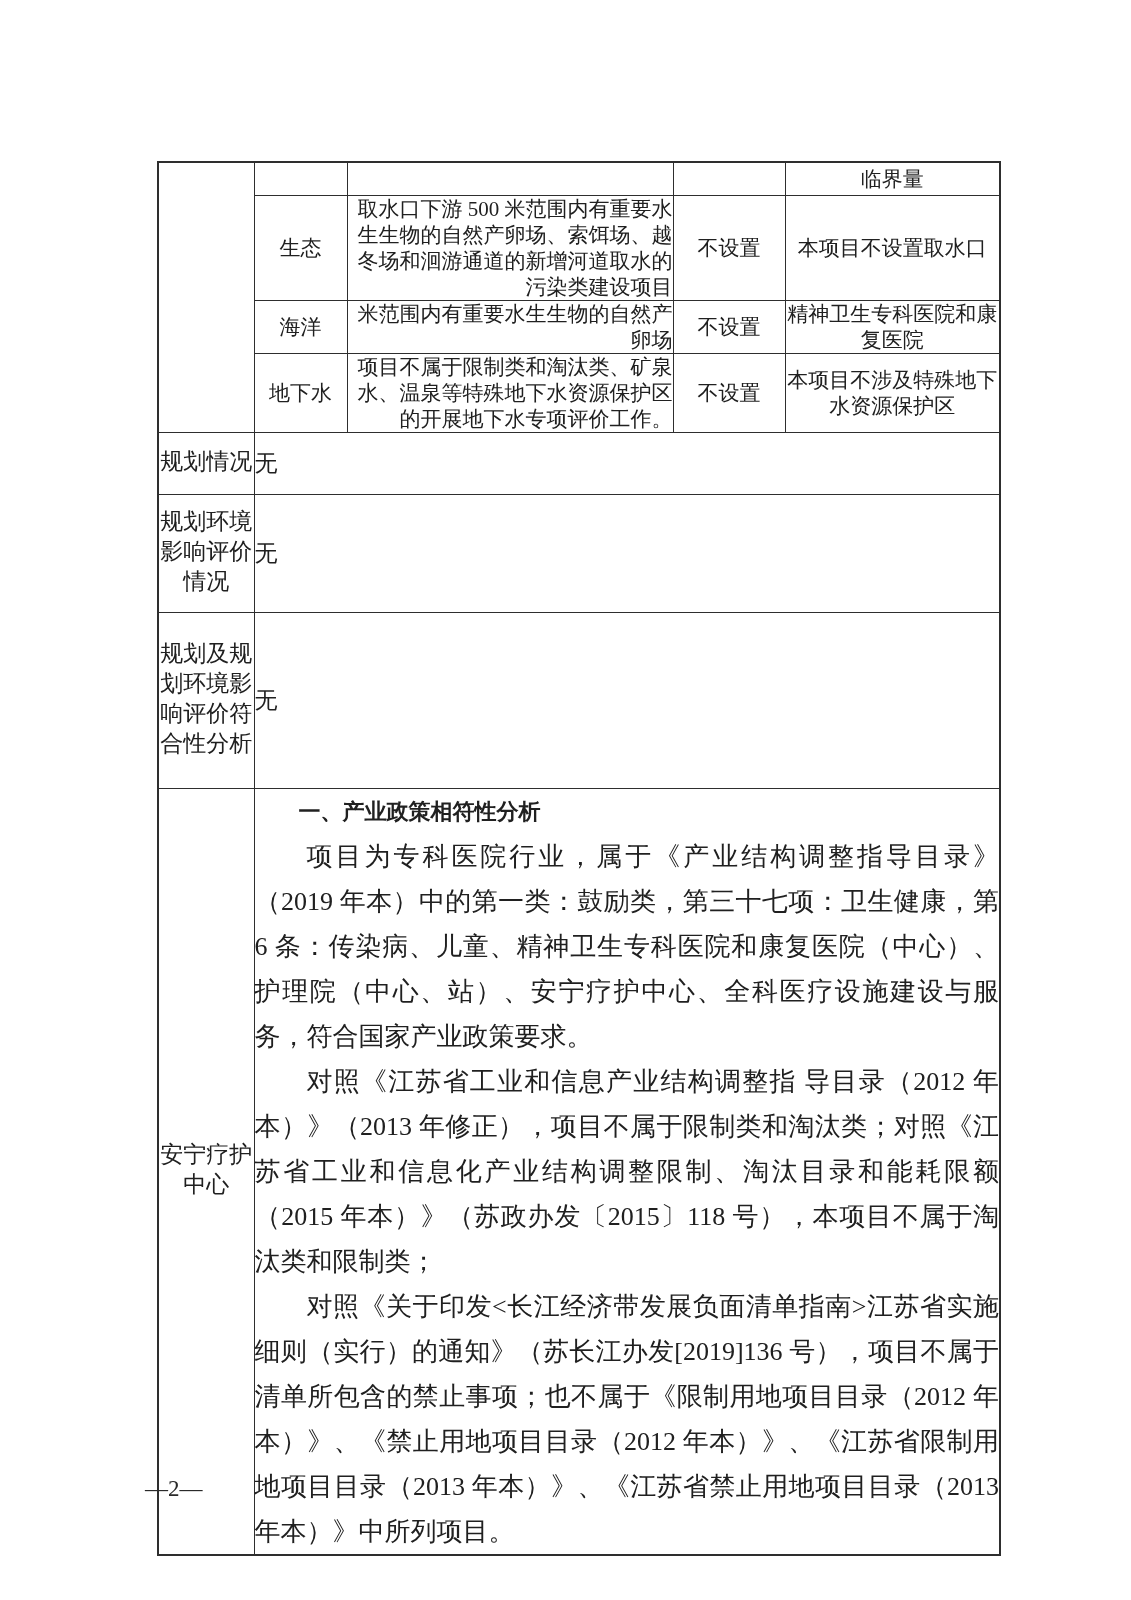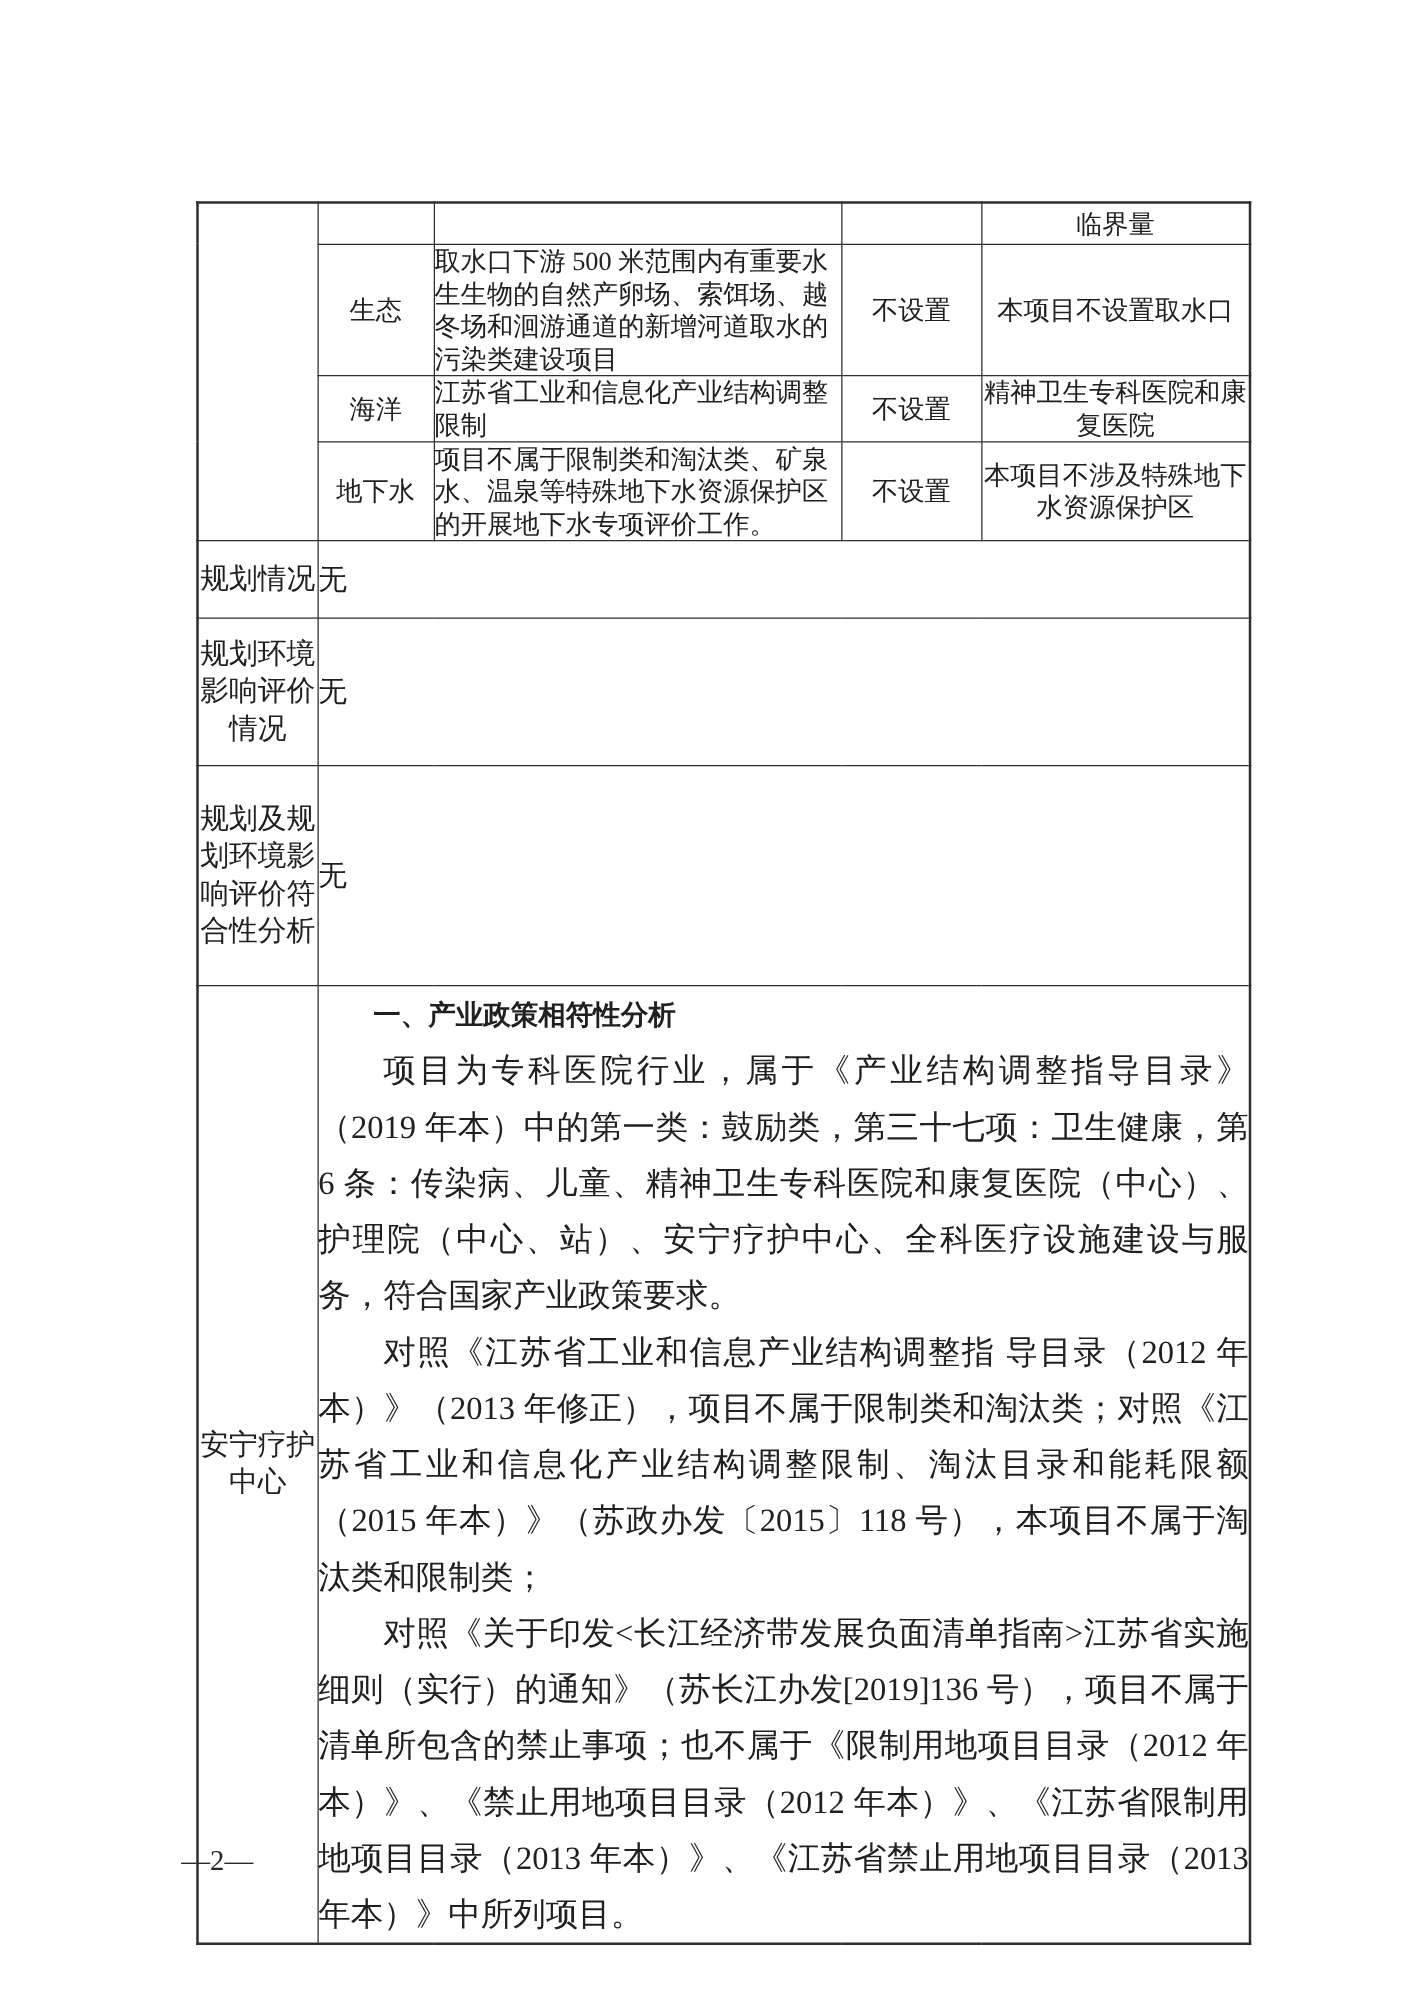--- a/index.html
+++ b/index.html
@@ -36,29 +36,30 @@
   td.cell-setting,
   td.cell-threshold-header,
   td.cell-remark {
     font-size: 21px;
     line-height: 26px;
     text-align: center;
   }
   td.cell-desc {
     font-size: 21px;
     line-height: 26px;
-    text-align: left;
+    text-align: right;
     padding: 0 4px;
   }
   
   td.cell-rowlabel {
     font-size: 23px;
     line-height: 30px;
     text-align: center;
     padding: 0 10px;
+    font-family: Liberation Mono, monospace;
   }
   
   td.cell-none {
     font-size: 23px;
     text-align: left;
     padding-left: 57px;
     vertical-align: middle;
   }
   
   td.cell-analysis {
@@ -112,21 +113,21 @@
 
     <tr style="height:104px">
       <td class="cell-category">生态</td>
       <td class="cell-desc">取水口下游 500 米范围内有重要水生生物的自然产卵场、索饵场、越冬场和洄游通道的新增河道取水的污染类建设项目</td>
       <td class="cell-setting">不设置</td>
       <td class="cell-remark">本项目不设置取水口</td>
     </tr>
 
     <tr style="height:52px">
       <td class="cell-category">海洋</td>
-      <td class="cell-desc">江苏省工业和信息化产业结构调整限制</td>
+      <td class="cell-desc">米范围内有重要水生生物的自然产卵场</td>
       <td class="cell-setting">不设置</td>
       <td class="cell-remark">精神卫生专科医院和康复医院</td>
     </tr>
 
     <tr style="height:79px">
       <td class="cell-category">地下水</td>
       <td class="cell-desc">项目不属于限制类和淘汰类、矿泉水、温泉等特殊地下水资源保护区的开展地下水专项评价工作。</td>
       <td class="cell-setting">不设置</td>
       <td class="cell-remark">本项目不涉及特殊地下水资源保护区</td>
     </tr>

